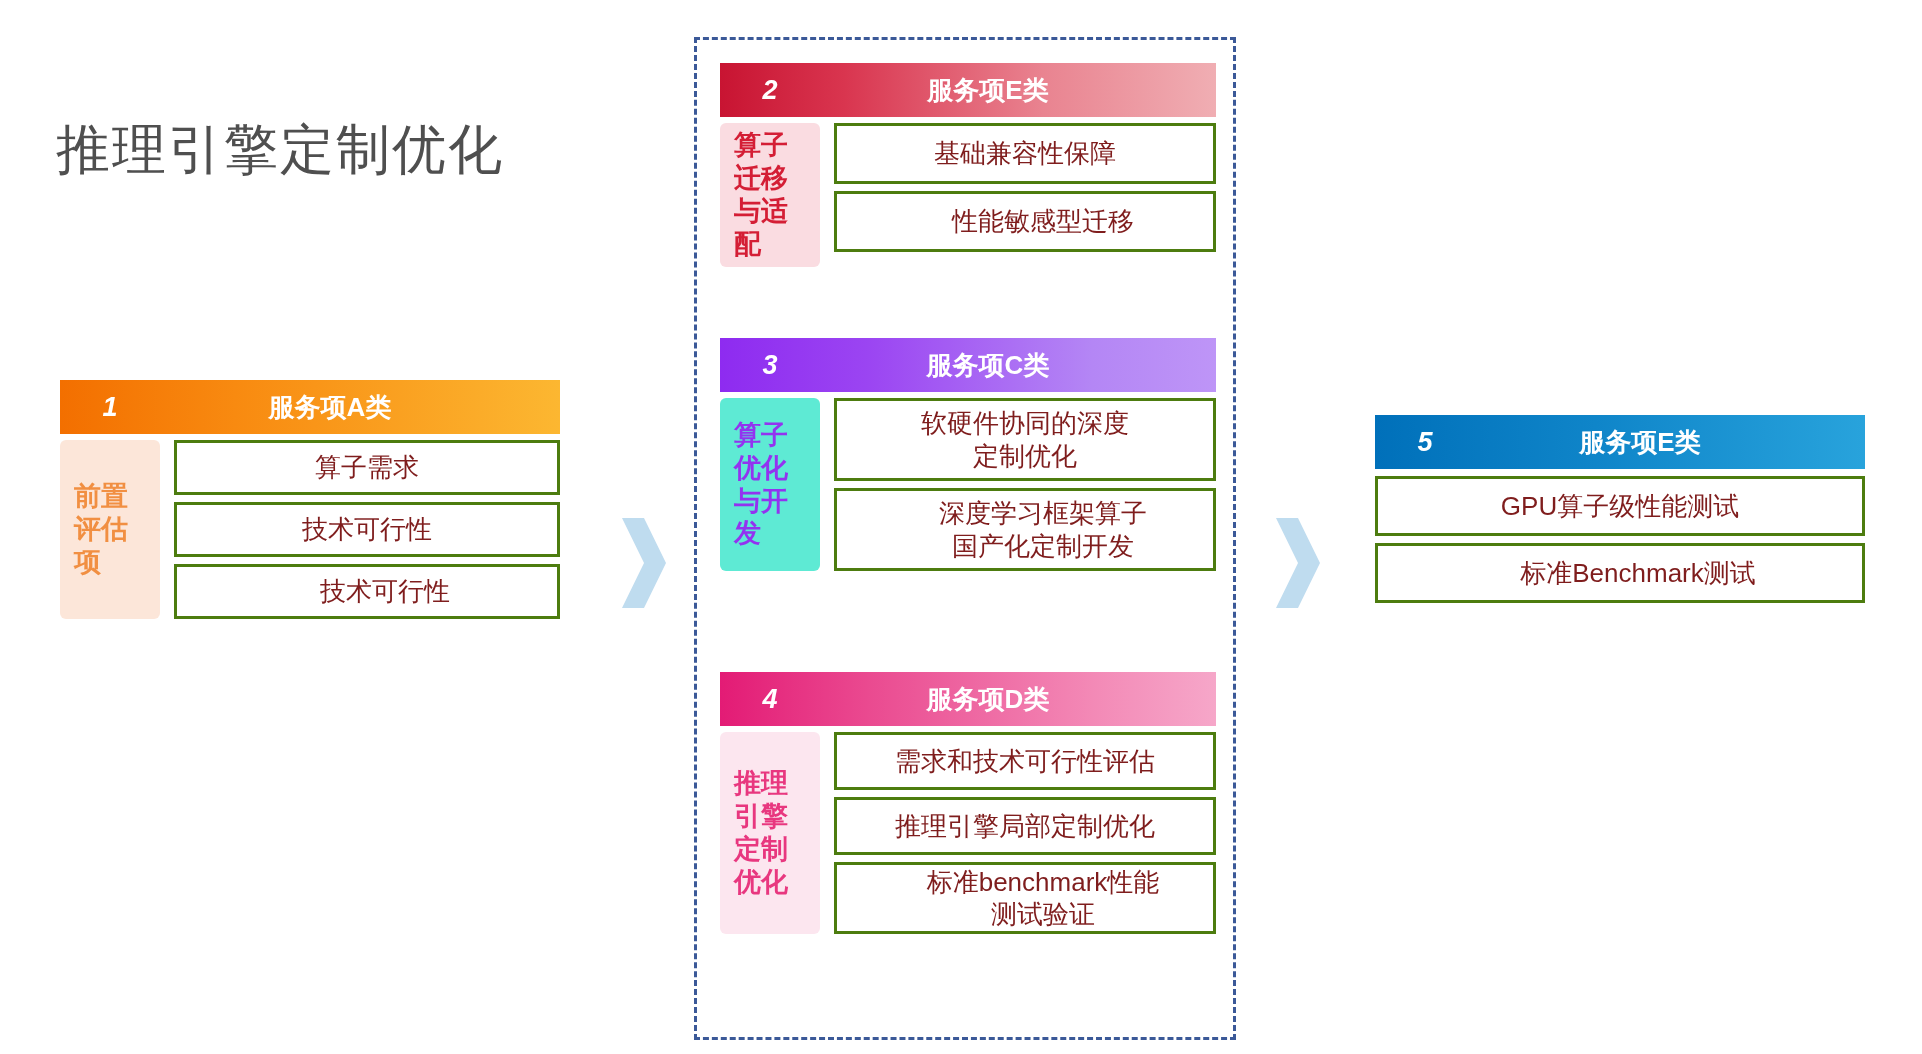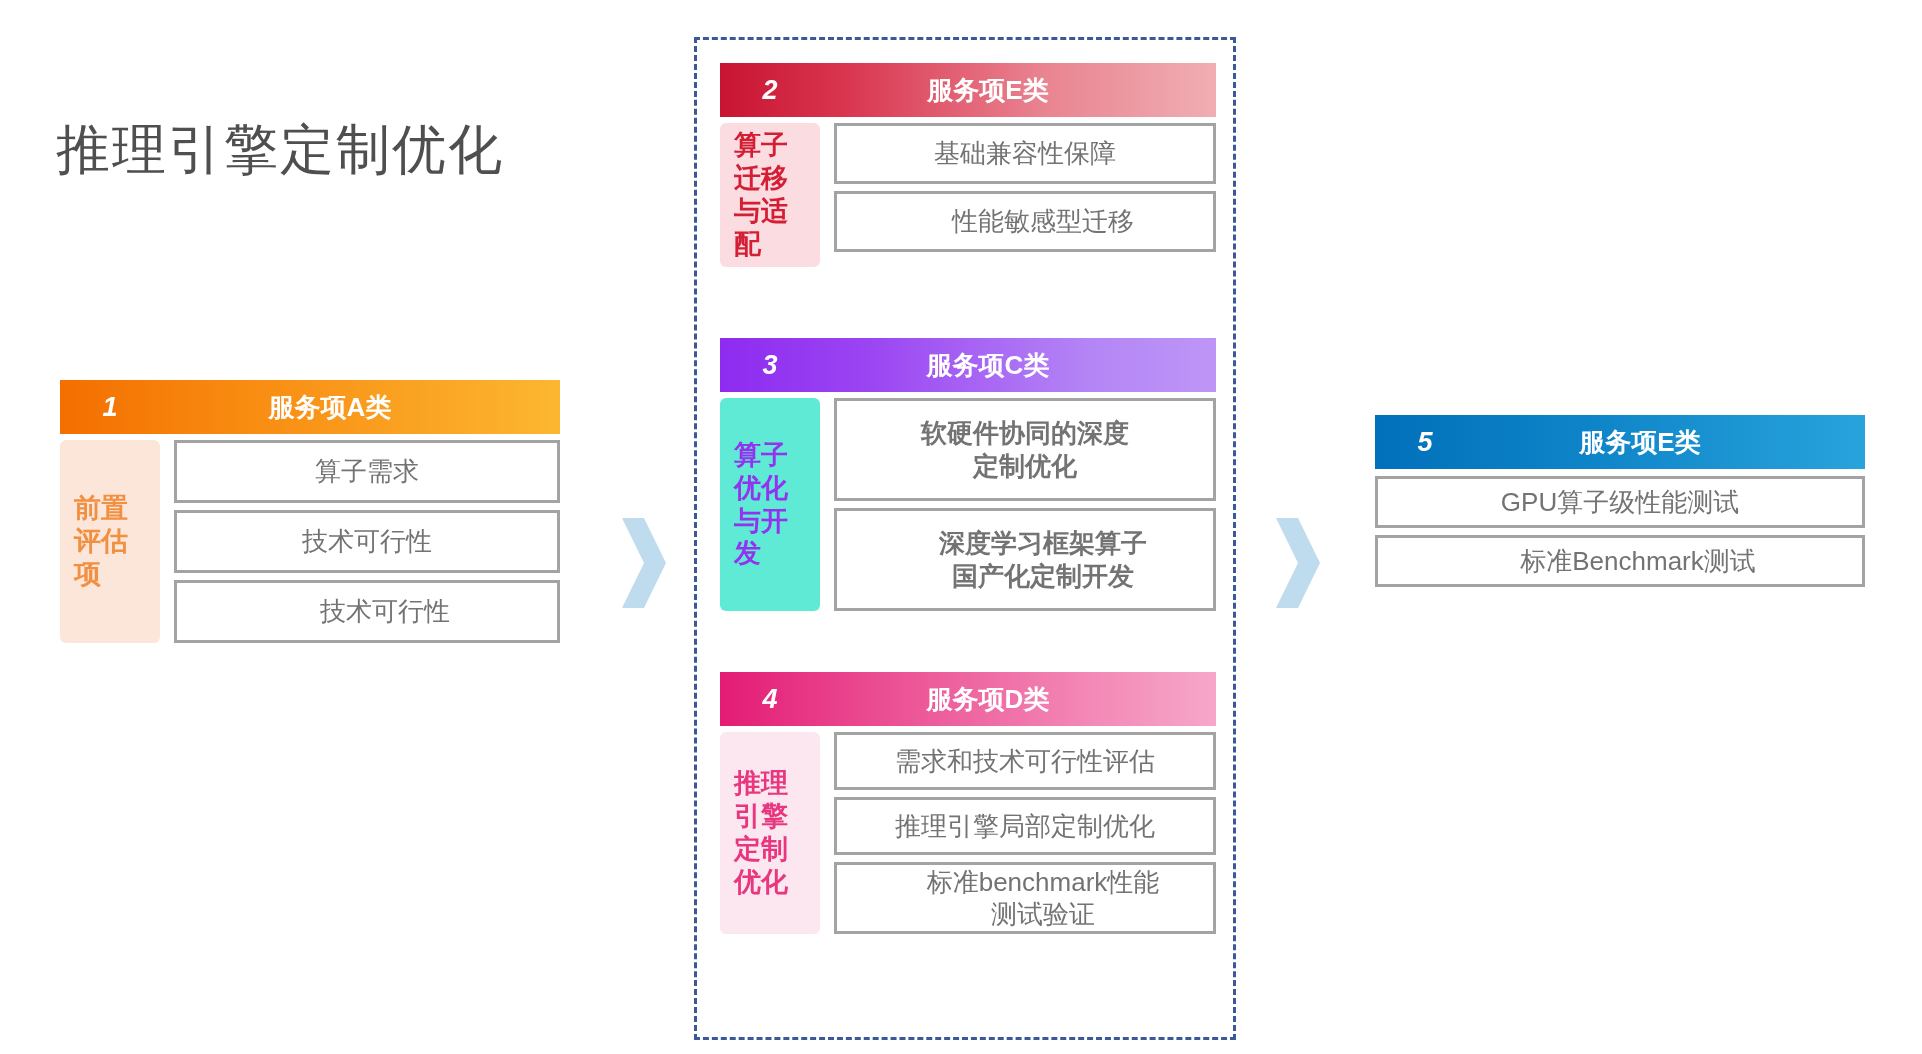--- a/index.html
+++ b/index.html
@@ -78,39 +78,39 @@
     box-sizing: border-box;
     border-radius: 6px;
   }
   .group-items {
     flex: 1 1 auto;
     display: flex;
     flex-direction: column;
     margin-left: 14px;
   }
   .item-box {
-    border: 3px solid #a3a3a3;
+    border: 3px solid #4d7c0f;
     background: #ffffff;
     display: flex;
     align-items: center;
     justify-content: center;
     text-align: center;
     font-size: 26px;
     line-height: 1.25;
-    color: #737373;
+    color: #7f1d1d;
     box-sizing: border-box;
     margin-bottom: 7px;
   }
   .item-box:last-child { margin-bottom: 0; padding-left: 36px; }
 
   
   #group-a { left: 60px; top: 380px; width: 500px; }
   #group-a .group-header { background: linear-gradient(to right, #F36F00 0%, #F88A10 35%, #FCB731 100%); }
   #group-a .group-label  { background: #FCE6D9; color: #F18F42; }
-  #group-a .item-box     { height: 63px; }
+  #group-a .item-box     { height: 55px; }
 
   
   #dashed-container {
     position: absolute;
     left: 694px;
     top: 37px;
     width: 542px;
     height: 1003px;
     border: 3px dashed #3B5998;
     box-sizing: border-box;
@@ -119,35 +119,35 @@
   
   #group-b { left: 720px; top: 63px; width: 496px; }
   #group-b .group-header { background: linear-gradient(to right, #C81432 0%, #D9354F 25%, #E98390 65%, #F0AEB3 100%); }
   #group-b .group-label  { background: #FADCE1; color: #D41E35; }
   #group-b .item-box     { height: 61px; }
 
   
   #group-c { left: 720px; top: 338px; width: 496px; }
   #group-c .group-header { background: linear-gradient(to right, #8E2BF0 0%, #9B45F2 30%, #B486F5 75%, #BE95F7 100%); }
   #group-c .group-label  { background: #5eead4; color: #9333F0; }
-  #group-c .item-box     { height: 103px; font-weight: bold; }
+  #group-c .item-box     { height: 83px; }
 
   
   #group-d { left: 720px; top: 672px; width: 496px; }
   #group-d .group-header { background: linear-gradient(to right, #E31B75 0%, #EA4A90 30%, #F389B6 75%, #F6A7C9 100%); }
   #group-d .group-label  { background: #FCE6EF; color: #E8377F; }
   #group-d .item-box     { height: 58px; }
   #group-d .item-box.tall { height: 72px; }
 
   
   #group-e { left: 1375px; top: 415px; width: 490px; }
   #group-e .group-header { background: linear-gradient(to right, #0070BA 0%, #0F85C9 45%, #28A3DC 100%); }
   #group-e .group-body   { margin-top: 7px; }
   #group-e .group-items  { margin-left: 0; }
-  #group-e .item-box     { height: 52px; }
+  #group-e .item-box     { height: 60px; }
 
   
   .chevron {
     position: absolute;
     width: 56px;
     height: 94px;
   }
   .chevron svg { display: block; width: 100%; height: 100%; }
   #chevron-1 { left: 614px; top: 516px; }
   #chevron-2 { left: 1268px; top: 516px; }

